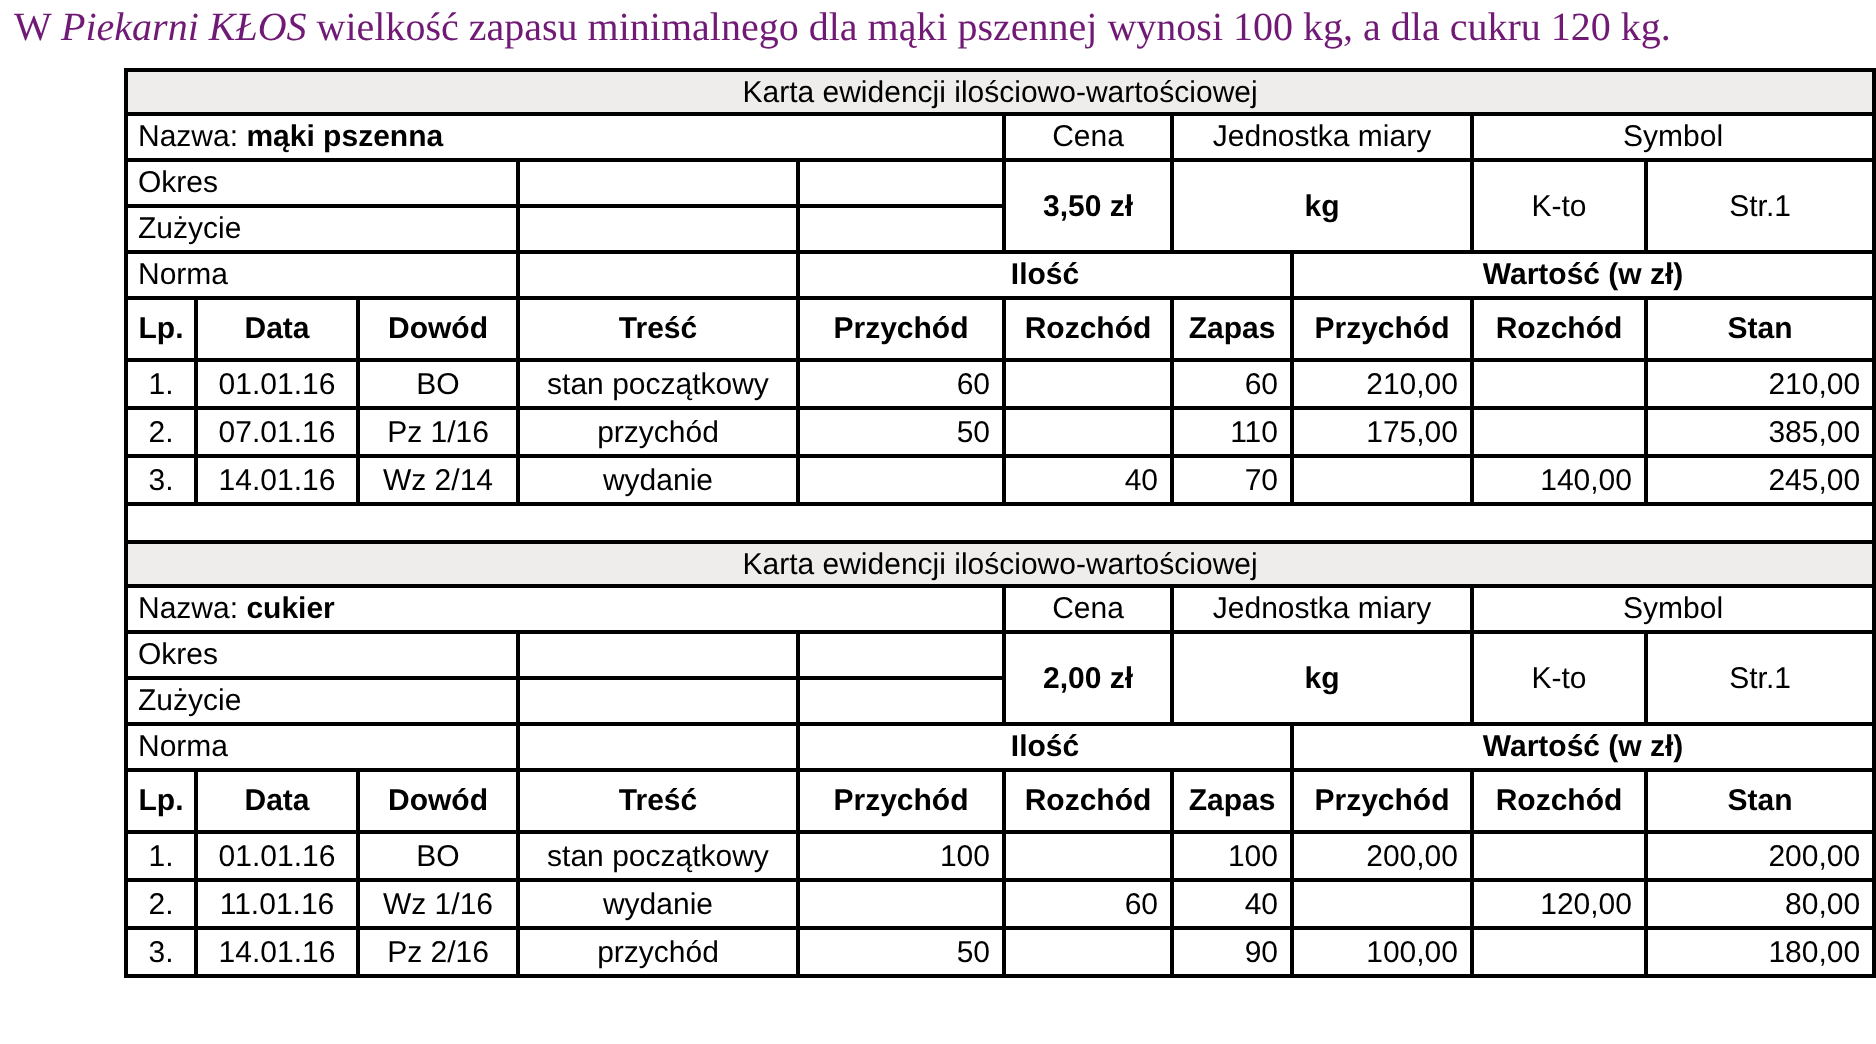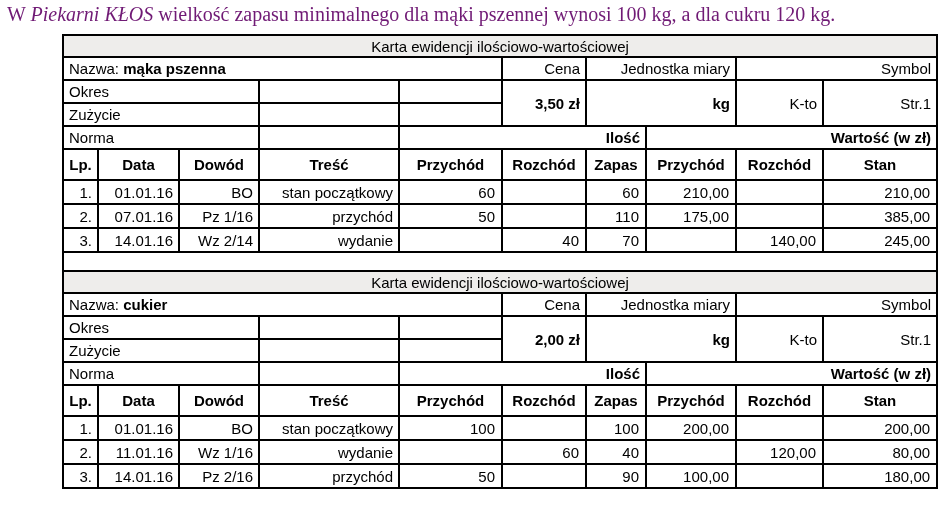--- a/index.html
+++ b/index.html
@@ -41,21 +41,21 @@
   tr.meta-row  { height: 23px; }
   tr.cols-row  { height: 31px; }
   tr.data-row  { height: 24px; }
   tr.spacer-row { height: 19px; }
   td.title-cell {
     background: #eeedeb;
     font-weight: 700;
     text-align: center;
   }
   .al { text-align: left; }
-  .ac { text-align: right; }
+  .ac { text-align: center; }
   .ar { text-align: right; padding-right: 6px !important; }
   .b  { font-weight: 700 !important; }
   table.card th { font-weight: 700; text-align: center; padding: 0 2px; }
   td.spacer { background: #ffffff; }
 </style>
 </head>
 <body>
 
 <div class="intro"><span>W </span><i>Piekarni KŁOS</i><span> wielkość zapasu minimalnego dla mąki pszennej wynosi 100 kg, a dla cukru 120 kg.</span></div>
 
@@ -71,21 +71,21 @@
       <col style="width:90px">
     <col style="width:87px">
       <col style="width:114px">
   </colgroup>
 
   <tbody>
     <tr class="title-row">
       <td colspan="10" class="title-cell">Karta ewidencji ilościowo-wartościowej</td>
     </tr>
     <tr class="meta-row">
-      <td colspan="5" class="al"><span>Nazwa:</span> <span class="b">mąka pszenna</span></td>
+      <td colspan="5" class="al"><span>Nazwa:</span> <span class="b">mąki pszenna</span></td>
       <td class="ac">Cena</td>
       <td colspan="2" class="ac">Jednostka miary</td>
       <td colspan="2" class="ac">Symbol</td>
     </tr>
     <tr class="meta-row">
       <td colspan="3" class="al">Okres</td>
       <td></td>
       <td></td>
       <td rowspan="2" class="ac b">3,50 zł</td>
       <td colspan="2" rowspan="2" class="ac b">kg</td>

